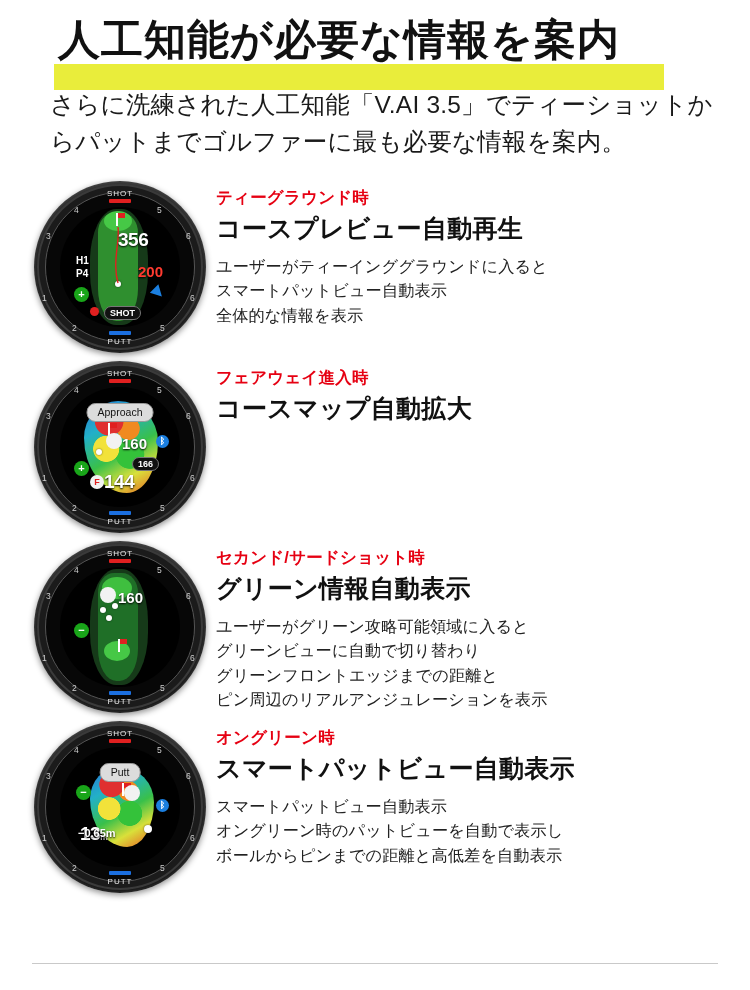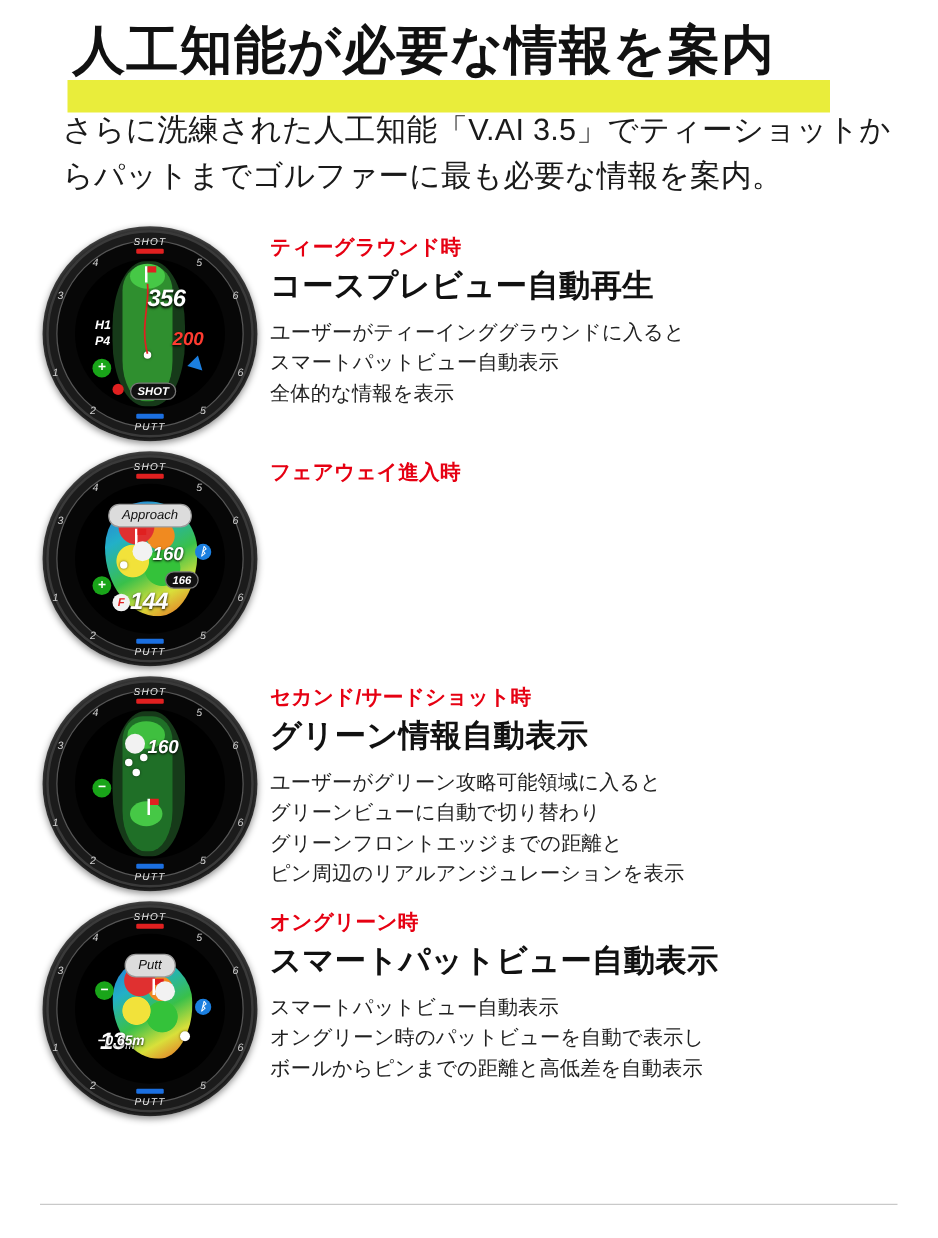--- a/index.html
+++ b/index.html
@@ -103,21 +103,20 @@
 
   
   .watch {
     position: relative;
     width: 172px;
     height: 172px;
     border-radius: 50%;
     background: radial-gradient(circle at 50% 35%, #4a4a4a 0%, #2a2a2a 40%, #101010 72%, #000 100%);
     box-shadow: 0 2px 6px rgba(0,0,0,0.45), inset 0 0 6px rgba(255,255,255,0.25);
     overflow: hidden;
-    font-style: italic;
   }
   .bezel {
     position: absolute;
     inset: 3px;
     border-radius: 50%;
     background: #1b1b1b;
     border: 2px solid #3a3a3a;
   }
   .bezel-inner {
     position: absolute;
@@ -466,20 +465,21 @@
             <div class="chip-blue" style="left:96px;top:48px;">ᛒ</div>
             <div class="chip-dark" style="left:72px;top:70px;">166</div>
             <div class="chip-green" style="left:14px;top:74px;">+</div>
             <div class="chip-flag" style="left:30px;top:88px;font-size:9px;width:14px;height:14px;line-height:14px;">F</div>
             <div class="dist-big" style="left:44px;top:84px;">144</div>
           </div>
         </div>
       </div>
       <div class="text-col">
         <div class="kicker">フェアウェイ進入時</div>
+        <div class="subtitle">コースマップ自動拡大</div>
       </div>
     </div>
 
     <div class="feature">
       <div class="watch-col">
         <div class="watch">
           <div class="bezel">
             <div class="bezel-inner"></div>
           </div>
           <div class="lbl-shot">SHOT</div>

